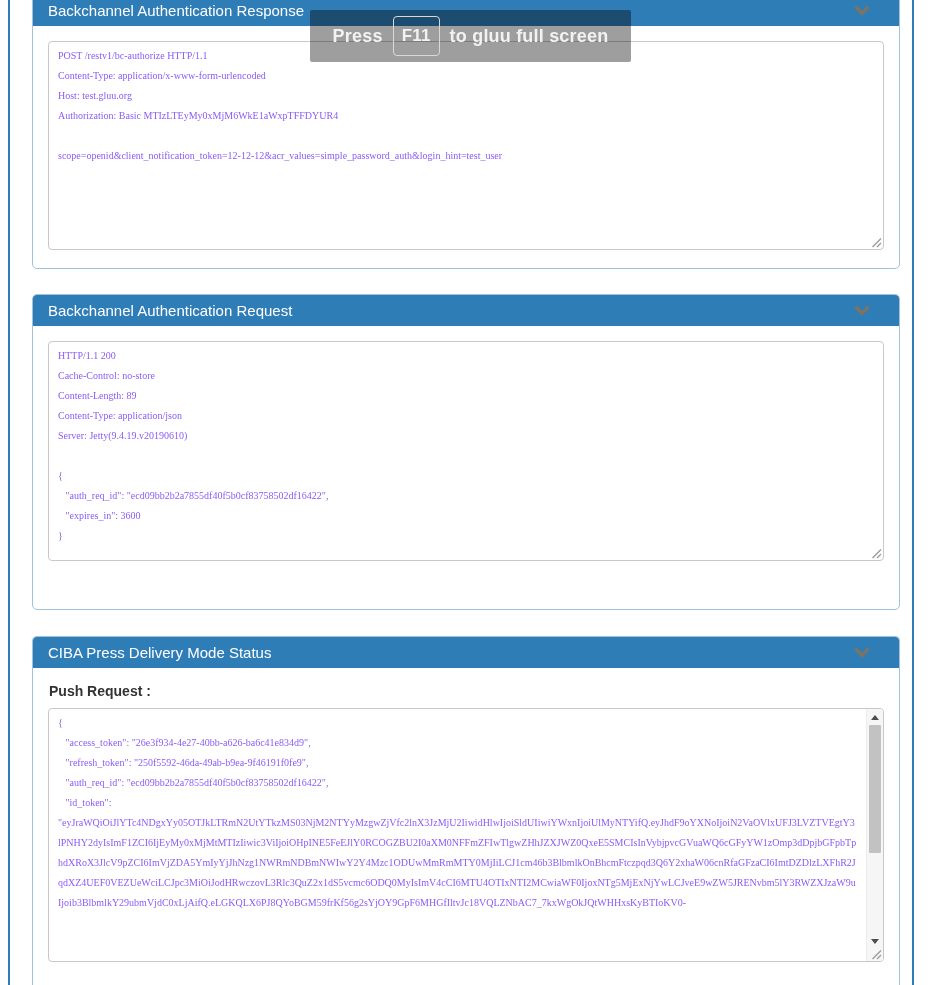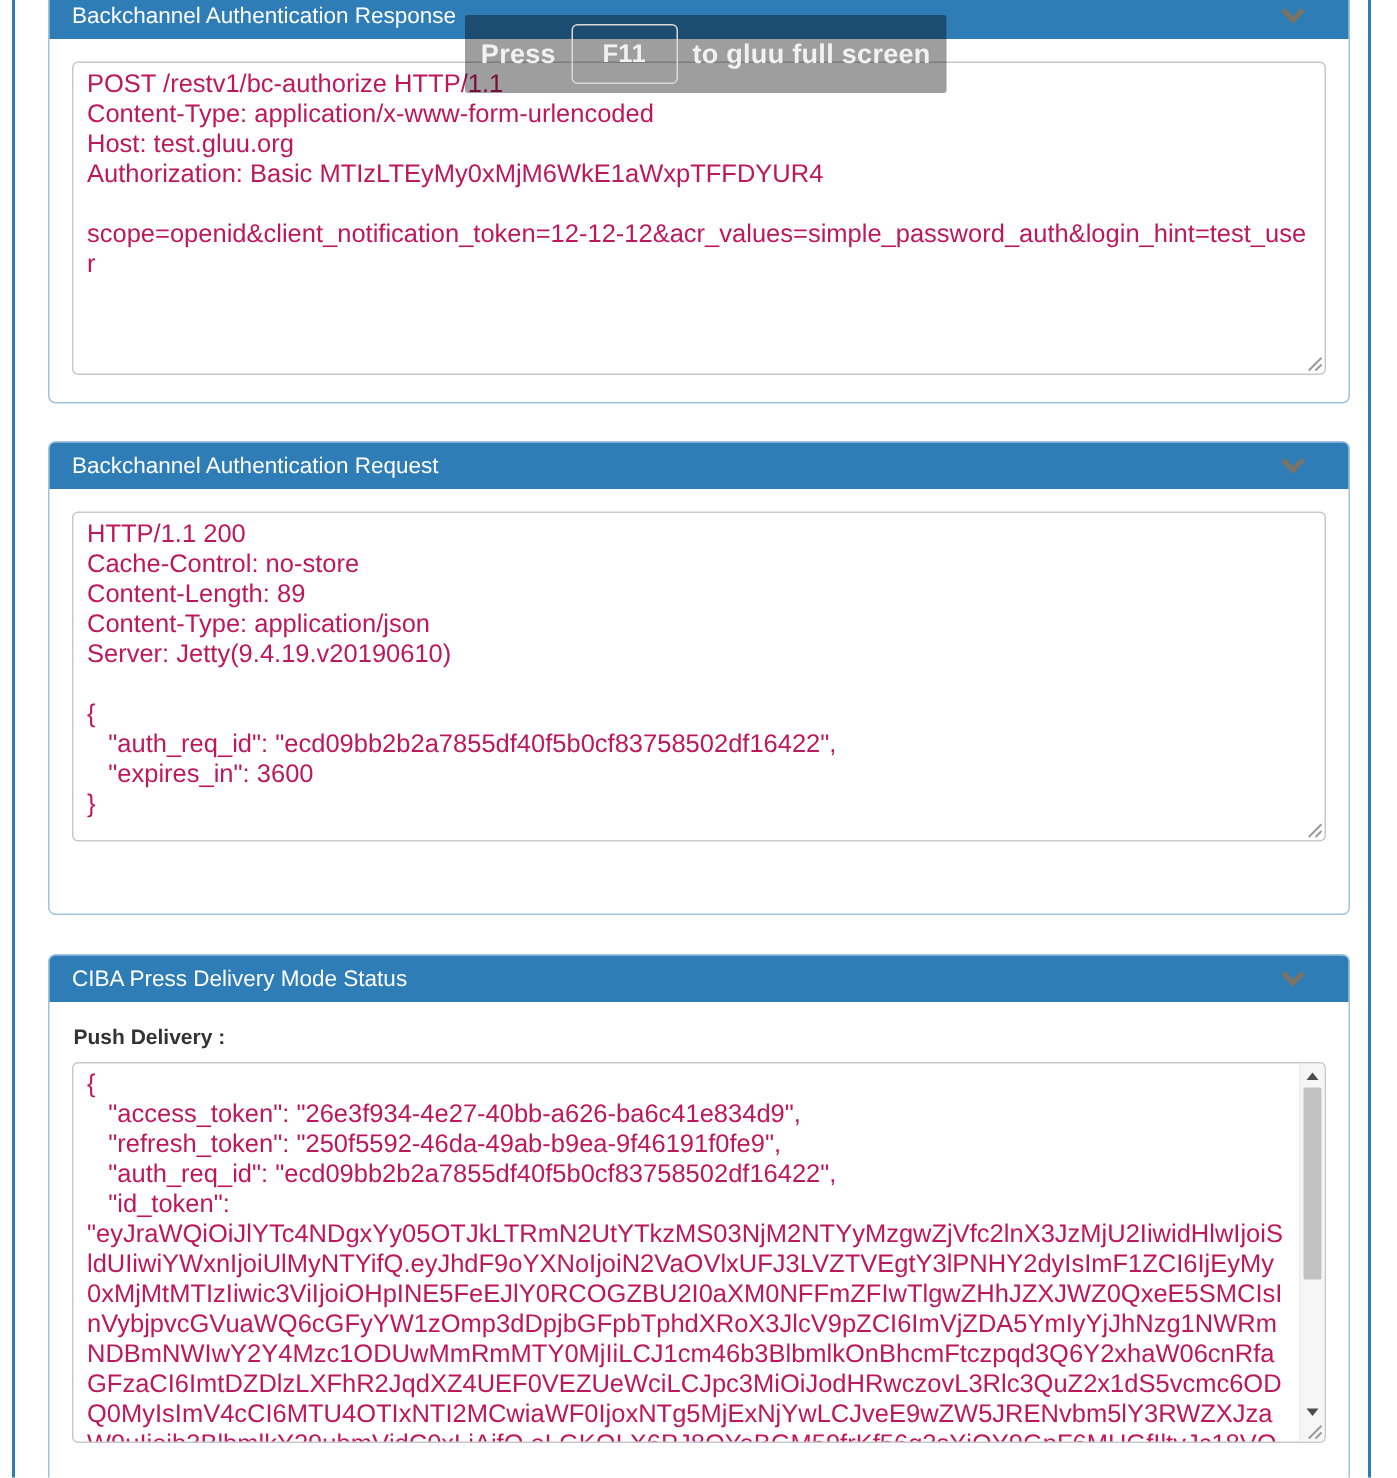--- a/index.html
+++ b/index.html
@@ -48,24 +48,24 @@
     position:relative;
     width:100%;
     border:1px solid #c8c8c8;
     border-radius:4px;
     background:#fff;
     overflow:hidden;
   }
   .textbox pre {
     margin:0;
     padding:4px 9px;
-    font-family:Liberation Sans, sans-serif;
-    font-size:17px;
+    font-family:Liberation Serif, serif;
+    font-size:10px;
     line-height:20px;
-    color:#be185d;
+    color:#8b5cf6;
     white-space:pre-wrap;
     word-break:break-all;
   }
   .tb1 { height:209px; }
   .tb2 { height:220px; }
   .tb3 { height:254px; }
   .tb3 pre { padding-right:26px; }
   .grip {
     position:absolute; right:1px; bottom:1px;
     width:12px; height:12px;
@@ -115,21 +115,21 @@
     font-size:18px;
     font-weight:700;
     letter-spacing:0.2px;
     z-index:10;
   }
   .fs-key {
     display:flex; align-items:center; justify-content:center;
     min-width:40px; height:40px;
     border:1px solid #d9d9d9;
     border-radius:4px;
-    padding:0 20px;
+    padding:0 8px;
     font-size:17px;
   }
   #panel-request  { top:6px;   height:275px; }
   #panel-response { top:306px; height:316px; }
   #panel-push     { top:648px; height:400px; border-bottom:none; border-radius:5px 5px 0 0; }
 </style>
 </head>
 <body>
 
 <div class="outer">
@@ -193,21 +193,21 @@
   <div class="panel" id="panel-push">
     <div class="panel-heading">
       <span class="panel-title">CIBA Press Delivery Mode Status</span>
       <span class="chevron">
         <svg width="16" height="11" viewBox="0 0 16 11">
             <polyline points="1.5,1.5 8,8.5 14.5,1.5" fill="none" stroke="#7b7364" stroke-width="3.4"></polyline>
           </svg>
       </span>
     </div>
     <div class="panel-body">
-      <div class="push-label">Push Delivery :</div>
+      <div class="push-label">Push Request :</div>
       <div class="textbox tb3">
         <pre>{
    "access_token": "26e3f934-4e27-40bb-a626-ba6c41e834d9",
    "refresh_token": "250f5592-46da-49ab-b9ea-9f46191f0fe9",
    "auth_req_id": "ecd09bb2b2a7855df40f5b0cf83758502df16422",
    "id_token":
 "eyJraWQiOiJlYTc4NDgxYy05OTJkLTRmN2UtYTkzMS03NjM2NTYyMzgwZjVfc2lnX3JzMjU2IiwidHlwIjoiSldUIiwiYWxnIjoiUlMyNTYifQ.eyJhdF9oYXNoIjoiN2VaOVlxUFJ3LVZTVEgtY3lPNHY2dyIsImF1ZCI6IjEyMy0xMjMtMTIzIiwic3ViIjoiOHpINE5FeEJlY0RCOGZBU2I0aXM0NFFmZFIwTlgwZHhJZXJWZ0QxeE5SMCIsInVybjpvcGVuaWQ6cGFyYW1zOmp3dDpjbGFpbTphdXRoX3JlcV9pZCI6ImVjZDA5YmIyYjJhNzg1NWRmNDBmNWIwY2Y4Mzc1ODUwMmRmMTY0MjIiLCJ1cm46b3BlbmlkOnBhcmFtczpqd3Q6Y2xhaW06cnRfaGFzaCI6ImtDZDlzLXFhR2JqdXZ4UEF0VEZUeWciLCJpc3MiOiJodHRwczovL3Rlc3QuZ2x1dS5vcmc6ODQ0MyIsImV4cCI6MTU4OTIxNTI2MCwiaWF0IjoxNTg5MjExNjYwLCJveE9wZW5JRENvbm5lY3RWZXJzaW9uIjoib3BlbmlkY29ubmVjdC0xLjAifQ.eLGKQLX6PJ8QYoBGM59frKf56g2sYjOY9GpF6MHGfIltvJc18VQLZNbAC7_7kxWgOkJQtWHHxsKyBTIoKV0-</pre>
         <div class="fake-scrollbar">
           <div class="sb-btn up">
               <span class="tri-up"></span>

